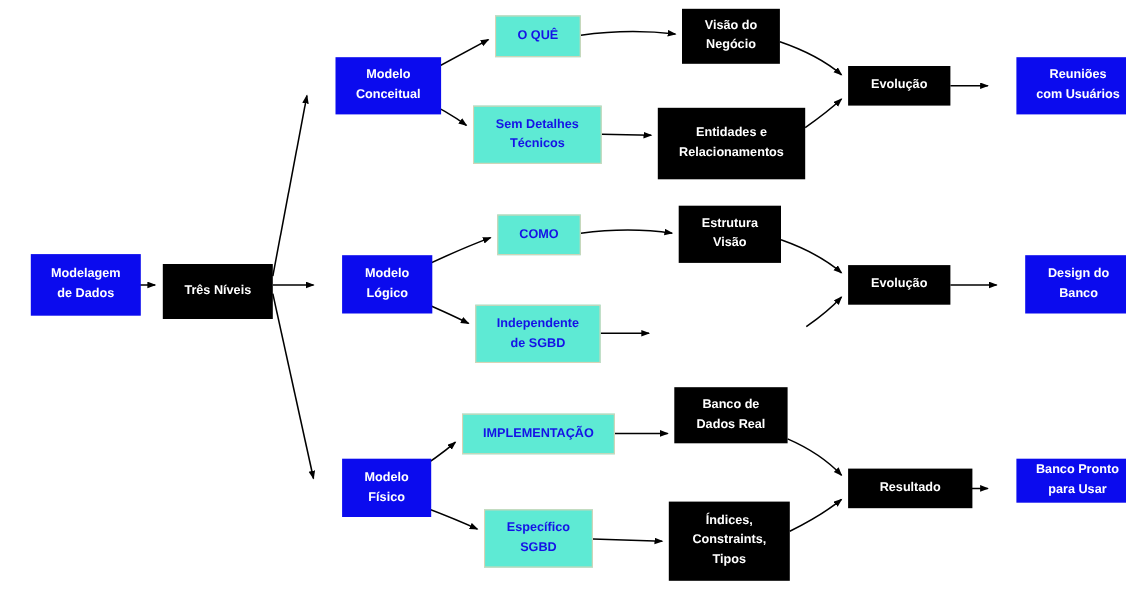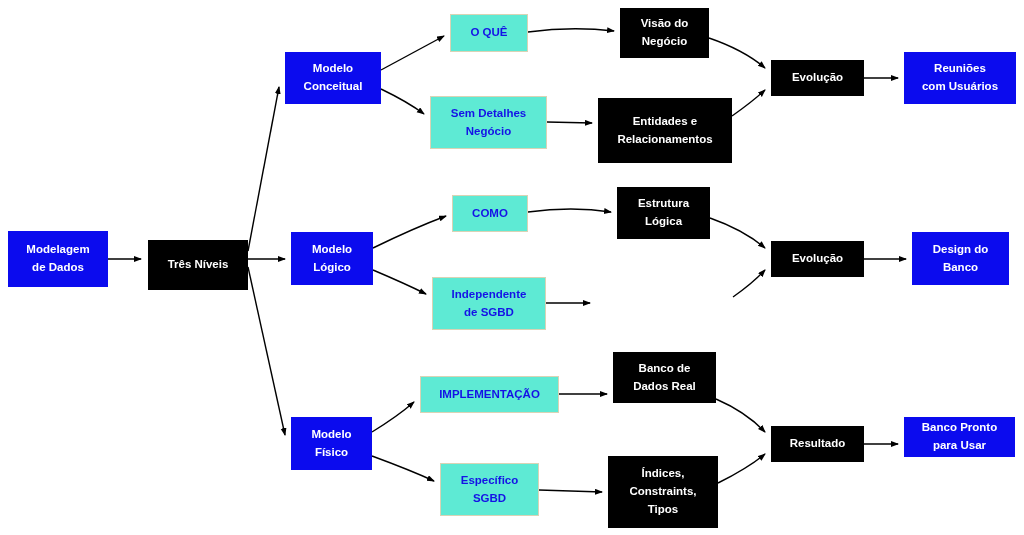--- a/index.html
+++ b/index.html
@@ -36,20 +36,21 @@
     font-weight: bold;
     font-size: 11.5px;
     line-height: 1.55;
     white-space: pre-line;
     box-sizing: border-box;
     padding: 2px 4px;
   }
   .node.blue {
     background: var(--node-blue, #0b0bee);
     color: #ffffff;
+    margin-left: 20px;
   }
   .node.black {
     background: var(--node-black, #000000);
     color: #ffffff;
   }
   .node.white {
     background: #5eead4;
     color: var(--white-node-text, #1512e6);
     border: 1px solid var(--white-node-border, #d9d3b5);
   }
@@ -98,45 +99,45 @@
   <div class="node blue" style="left:8px;   top:231px; width:100px; height:56px">Modelagem
 de Dados</div>
   <div class="node black" style="left:148px; top:240px; width:100px; height:50px">Três Níveis</div>
 
   <div class="node blue" style="left:285px; top:52px;  width:96px;  height:52px">Modelo
 Conceitual</div>
   <div class="node white" style="left:450px; top:14px;  width:78px;  height:38px">O QUÊ</div>
   <div class="node black" style="left:620px; top:8px;   width:89px;  height:50px">Visão do
 Negócio</div>
   <div class="node white" style="left:430px; top:96px;  width:117px; height:53px">Sem Detalhes
-Negócio</div>
+Técnicos</div>
   <div class="node black" style="left:598px; top:98px;  width:134px; height:65px">Entidades e
 Relacionamentos</div>
   <div class="node black" style="left:771px; top:60px;  width:93px;  height:36px">Evolução</div>
   <div class="node blue" style="left:904px; top:52px;  width:112px; height:52px">Reuniões
 com Usuários</div>
 
   <div class="node blue" style="left:291px; top:232px; width:82px;  height:53px">Modelo
 Lógico</div>
   <div class="node white" style="left:452px; top:195px; width:76px;  height:37px">COMO</div>
   <div class="node black" style="left:617px; top:187px; width:93px;  height:52px">Estrutura
-Lógica</div>
+Visão</div>
   <div class="node white" style="left:432px; top:277px; width:114px; height:53px">Independente
 de SGBD</div>
   <div class="node black" style="left:771px; top:241px; width:93px;  height:36px">Evolução</div>
   <div class="node blue" style="left:912px; top:232px; width:97px;  height:53px">Design do
 Banco</div>
 
   <div class="node blue" style="left:291px; top:417px; width:81px;  height:53px">Modelo
 Físico</div>
   <div class="node white" style="left:420px; top:376px; width:139px; height:37px">IMPLEMENTAÇÃO</div>
   <div class="node black" style="left:613px; top:352px; width:103px; height:51px">Banco de
 Dados Real</div>
   <div class="node white" style="left:440px; top:463px; width:99px;  height:53px">Específico
 SGBD</div>
   <div class="node black" style="left:608px; top:456px; width:110px; height:72px">Índices,
 Constraints,
 Tipos</div>
-  <div class="node black" style="left:771px; top:426px; width:93px;  height:36px">Resultado</div>
+  <div class="node black" style="left:771px; top:426px; width:113px;  height:36px">Resultado</div>
   <div class="node blue" style="left:904px; top:417px; width:111px; height:40px">Banco Pronto
 para Usar</div>
 
 </div>
 
 </body></html>

